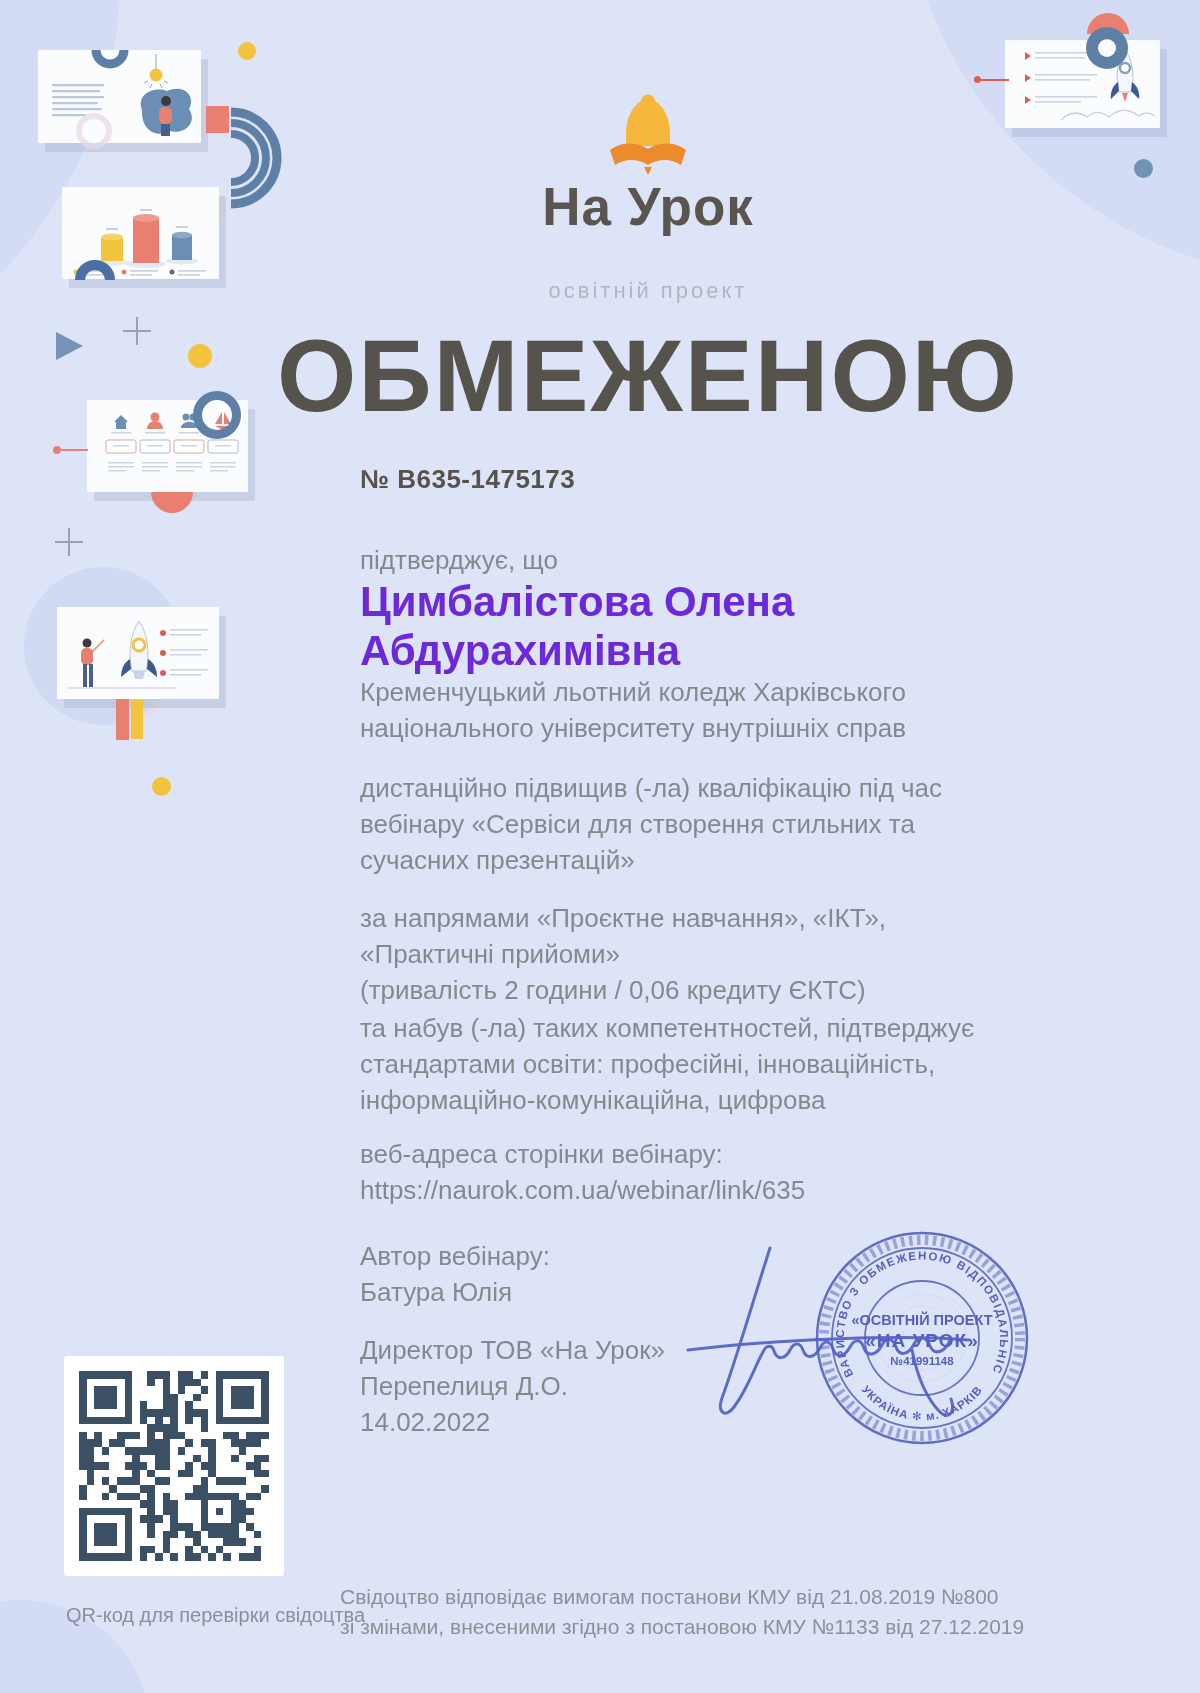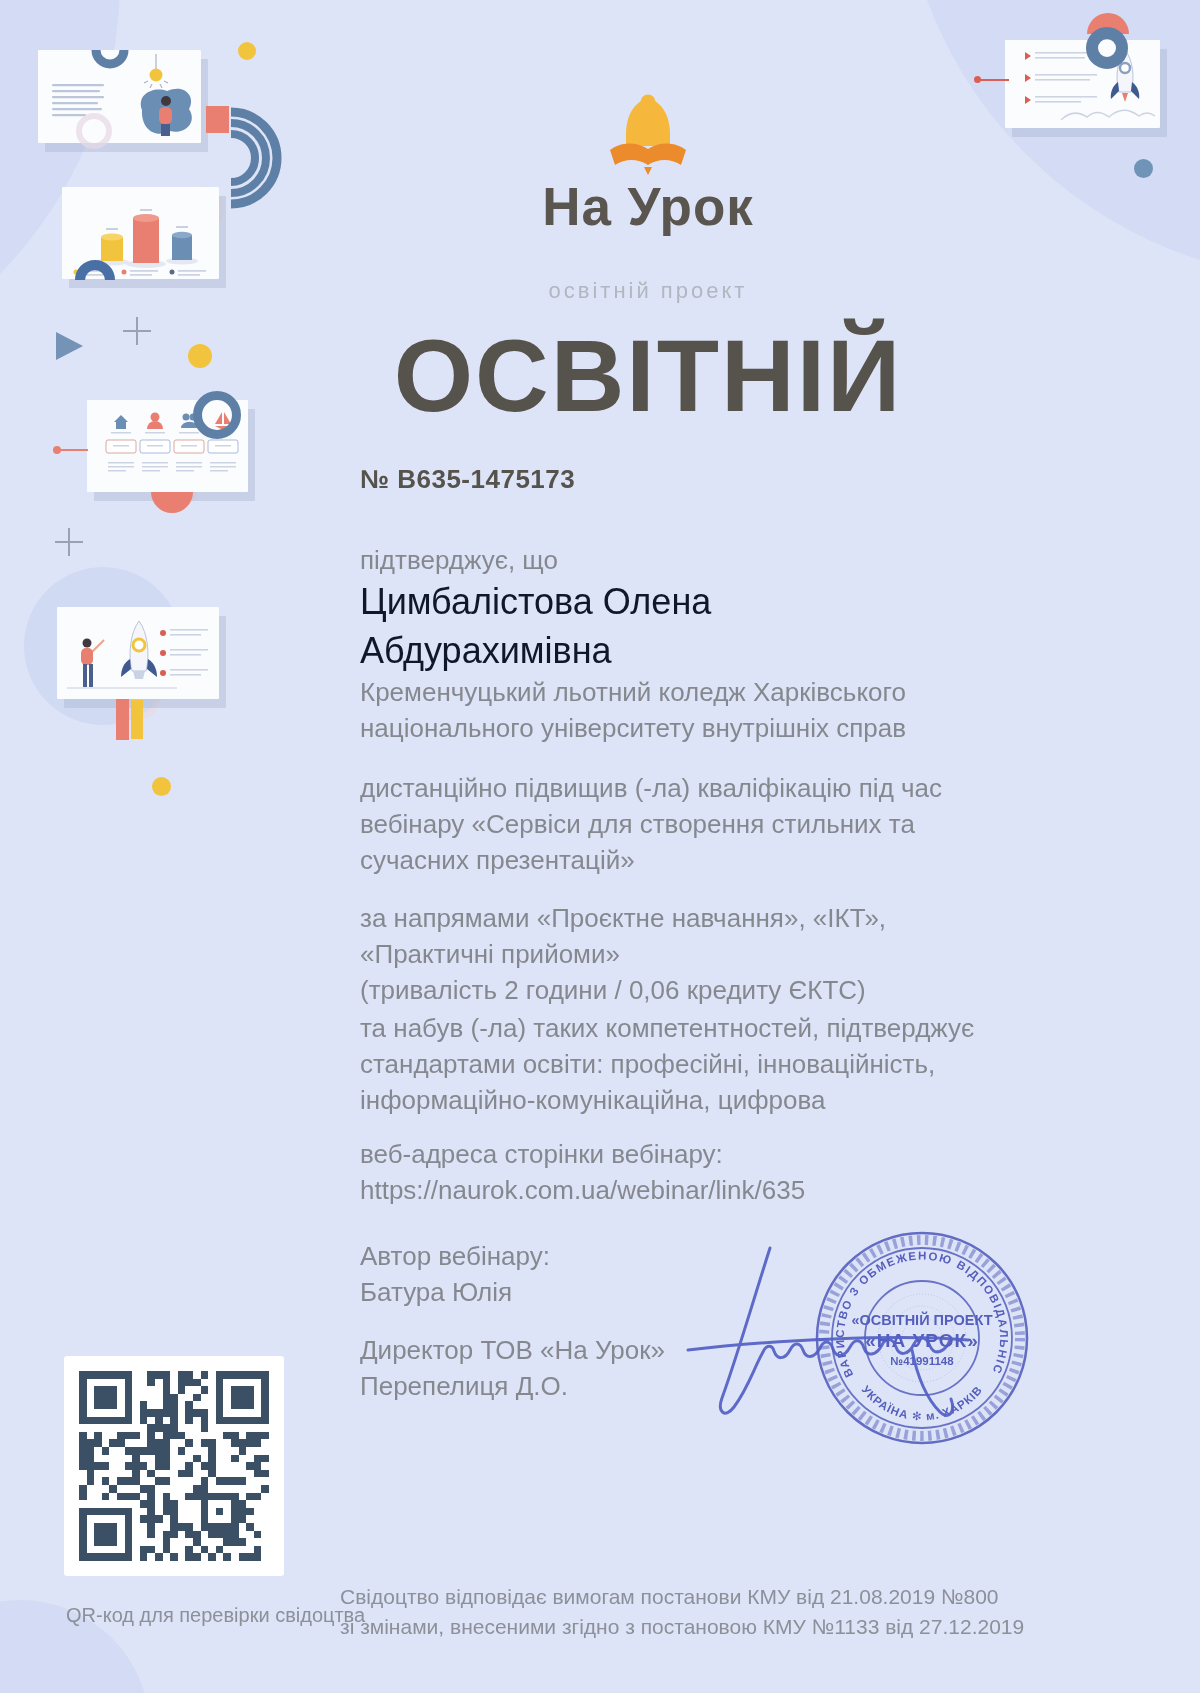--- a/index.html
+++ b/index.html
@@ -21,21 +21,21 @@
   
   .center-col{position:absolute;left:96px;width:1104px;text-align:center;}
   .brand{font-size:53px;font-weight:bold;color:#5a564f;letter-spacing:1px;}
   .tagline{font-size:22px;color:#b2b6c0;letter-spacing:3px;}
   .company{font-size:21px;line-height:30px;color:#8b9099;}
   .cert-title{font-size:102px;font-weight:bold;color:#56524c;letter-spacing:2px;}
   .cert-no{position:absolute;left:360px;font-size:26px;font-weight:bold;color:#56524c;letter-spacing:.5px;}
 
   
   .tblock{position:absolute;left:360px;font-size:26px;line-height:36px;color:#85898f;}
-  .name{font-size:36px;line-height:49px;font-weight:normal;color:#0f172a;}
+  .name{font-size:42px;line-height:49px;font-weight:bold;color:#6d28d9;}
   .footer-note{position:absolute;left:340px;font-size:21px;line-height:30px;color:#8b9099;}
   .qr-box{position:absolute;left:64px;top:1356px;width:220px;height:220px;background:#fff;border-radius:3px;}
   .qr-box svg{position:absolute;left:15px;top:15px;}
   .qr-caption{position:absolute;left:66px;top:1604px;font-size:20px;color:#8b9099;}
 </style>
 </head>
 <body>
 
 <div id="page">
 
@@ -225,21 +225,21 @@
   <div class="dot" style="left:1134px;top:159px;width:19px;height:19px;background:#7093b8;"></div>
 
   <svg class="abs" style="left:602px;top:93px;" width="92" height="86" viewBox="0 0 92 86">
     <circle cx="46" cy="9" r="7.5" fill="#f5b83c"></circle>
     <path d="M46,5 C29,10 24,27 24,41 L24,53 L68,53 L68,41 C68,27 63,10 46,5 Z" fill="#f5b83c"></path>
     <path d="M8,57 C20,48 36,49 46,56 C56,49 72,48 84,57 L79,72 C68,65 56,66 46,72 C36,66 24,65 13,72 Z" fill="#ec8b2b"></path>
     <path d="M42,74 L50,74 L46,82 Z" fill="#ec8b2b"></path>
   </svg>
   <div class="center-col brand" style="top:176px;">На Урок</div>
   <div class="center-col tagline" style="top:245px;margin-top:33px;">освітній проект</div>
-  <div class="center-col cert-title" style="top:318px;">ОСВІТНІЙ</div>
+  <div class="center-col cert-title" style="top:318px;">ОБМЕЖЕНОЮ</div>
   <div class="cert-no" style="top:464px;">№ В635-1475173</div>
 
   <div class="tblock" style="top:542px;width:600px;">підтверджує, що</div>
   <div class="tblock name" style="top:577px;width:540px;">Цимбалістова Олена Абдурахимівна</div>
   <div class="tblock" style="top:674px;width:630px;">Кременчуцький льотний коледж  Харківського національного університету внутрішніх справ</div>
   <div class="tblock" style="top:770px;width:650px;">дистанційно підвищив (-ла) кваліфікацію під час вебінару «Сервіси для створення стильних та сучасних презентацій»</div>
   <div class="tblock" style="top:900px;width:610px;">
     <div>за напрямами «Проєктне навчання», «ІКТ», «Практичні прийоми»</div>
     <div>(тривалість 2 години / 0,06 кредиту ЄКТС)</div>
   </div>
@@ -248,20 +248,21 @@
     <div>веб-адреса сторінки вебінару:</div>
     <div>https://naurok.com.ua/webinar/link/635</div>
   </div>
   <div class="tblock" style="top:1238px;width:650px;">
     <div>Автор вебінару:</div>
     <div>Батура Юлія</div>
   </div>
   <div class="tblock" style="top:1332px;width:650px;">
     <div>Директор ТОВ «На Урок»</div>
     <div>Перепелиця Д.О.</div>
+    <div>14.02.2022</div>
   </div>
 
   <div class="qr-box">
     <svg id="qr-svg" width="190" height="190" viewBox="0 0 25 25" shape-rendering="crispEdges">
         <rect x="0" y="0" width="1" height="1" fill="#3b5065"></rect>
         <rect x="1" y="0" width="1" height="1" fill="#3b5065"></rect>
         <rect x="2" y="0" width="1" height="1" fill="#3b5065"></rect>
         <rect x="3" y="0" width="1" height="1" fill="#3b5065"></rect>
         <rect x="4" y="0" width="1" height="1" fill="#3b5065"></rect>
         <rect x="5" y="0" width="1" height="1" fill="#3b5065"></rect>

